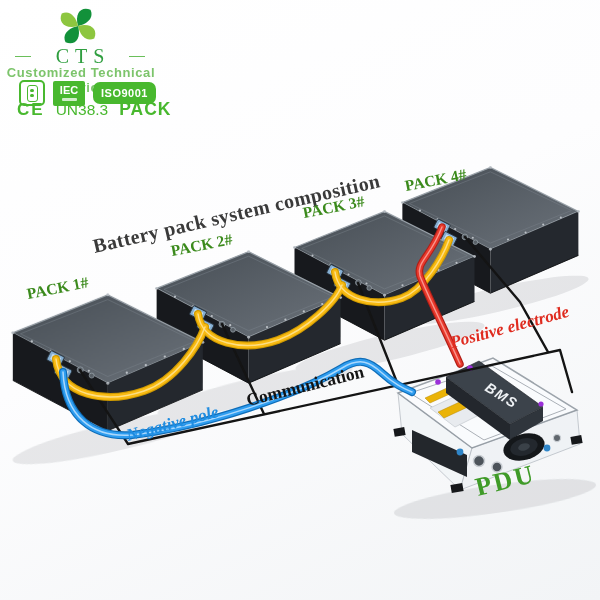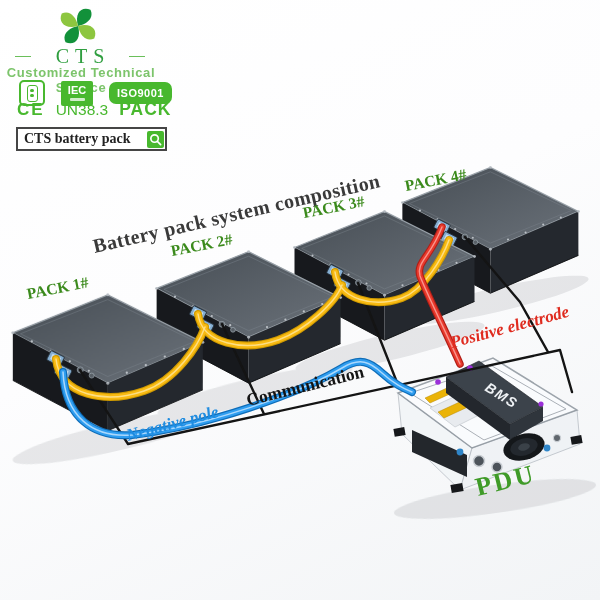--- a/index.html
+++ b/index.html
@@ -8,21 +8,21 @@
     background:linear-gradient(155deg,#ffffff 0%,#fdfdfe 45%,#f2f4f6 100%);
     font-family:"Liberation Sans",sans-serif;
   }
   
   .hdr{position:absolute;left:0;top:0;width:210px;height:170px;}
   .logo{position:absolute;left:55px;top:4px;}
   .brand-row{position:absolute;left:0;top:45px;width:160px;display:flex;align-items:center;justify-content:center;gap:19px;}
   .brand-row .dash{display:inline-block;width:16px;height:0;border-top:1.6px solid #6abf5a;}
   .brand{font-family:"Liberation Serif",serif;font-size:20px;letter-spacing:6px;color:#2f9e3f;font-weight:500;padding-left:6px;}
   .tagline{position:absolute;left:0;top:65px;width:162px;text-align:center;font-size:13px;font-weight:bold;letter-spacing:.6px;color:#7cc46b;}
-  .badges1{position:absolute;left:19px;top:80px;display:flex;align-items:center;gap:16px;}
+  .badges1{position:absolute;left:19px;top:80px;display:flex;align-items:center;gap:8px;}
   .badge-battery{width:22px;height:22px;border:2px solid #48b82e;border-radius:5px;display:flex;align-items:center;justify-content:center;}
   .badge-battery .cell{width:9px;height:15px;border:1.6px solid #48b82e;border-radius:3px;display:flex;flex-direction:column;align-items:center;justify-content:center;gap:1.5px;}
   .badge-battery .dot{width:3.5px;height:3.5px;border-radius:50%;background:#48b82e;}
   .badge-iec{width:32px;height:25px;background:#48b82e;border-radius:2px;color:#fff;display:flex;flex-direction:column;align-items:center;justify-content:center;font-weight:bold;font-size:11px;line-height:11px;}
   .badge-iec .iec-bar{width:15px;height:3px;margin-top:2px;background:rgba(255,255,255,.75);border-radius:1px;}
   .badge-iso{height:22px;background:#48b82e;border-radius:7px;color:#fff;display:flex;align-items:center;justify-content:center;font-weight:bold;font-size:11px;padding:0 8px;letter-spacing:.5px;}
   .badges2{position:absolute;left:17px;top:99px;display:flex;align-items:baseline;gap:11px;color:#48b82e;}
   .ce{font-size:17px;font-weight:bold;letter-spacing:2px;}
   .un{font-size:15.5px;font-weight:normal;}
   .msds{font-size:17.5px;font-weight:bold;letter-spacing:1px;}
@@ -70,29 +70,20 @@
       <span class="badge-iec">
           <span>IEC</span>
           <span class="iec-bar"></span>
         </span>
       <span class="badge-iso">ISO9001</span>
     </div>
     <div class="badges2">
       <span class="ce">CE</span>
       <span class="un">UN38.3</span>
       <span class="msds">PACK</span>
-    </div>
-    <div class="searchbox">
-      <span class="searchtext">CTS battery pack</span>
-      <span class="searchicon">
-        <svg width="13" height="13" viewBox="0 0 14 14">
-            <circle cx="6" cy="6" r="4" fill="none" stroke="#fff" stroke-width="1.8"></circle>
-            <line x1="9" y1="9" x2="12.5" y2="12.5" stroke="#fff" stroke-width="1.8" stroke-linecap="round"></line>
-          </svg>
-      </span>
     </div>
   </div>
 
   <svg width="600" height="600" viewBox="0 0 600 600" style="position:absolute;left:0;top:0;">
     <defs>
       <linearGradient id="topFace" x1="0" y1="0" x2="1" y2="1">
         <stop offset="0" stop-color="#474e55"></stop>
         <stop offset="1" stop-color="#6b727a"></stop>
       </linearGradient>
 

